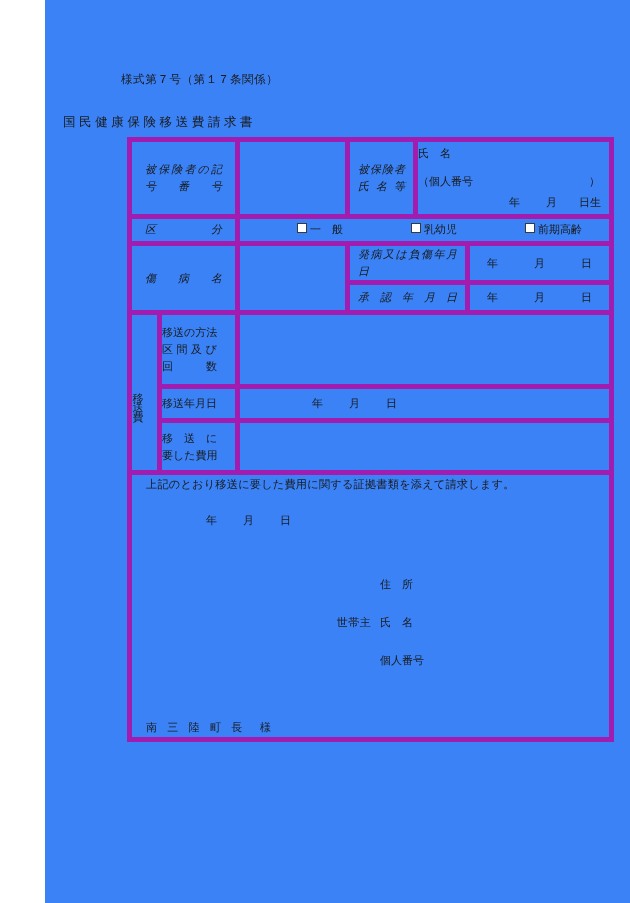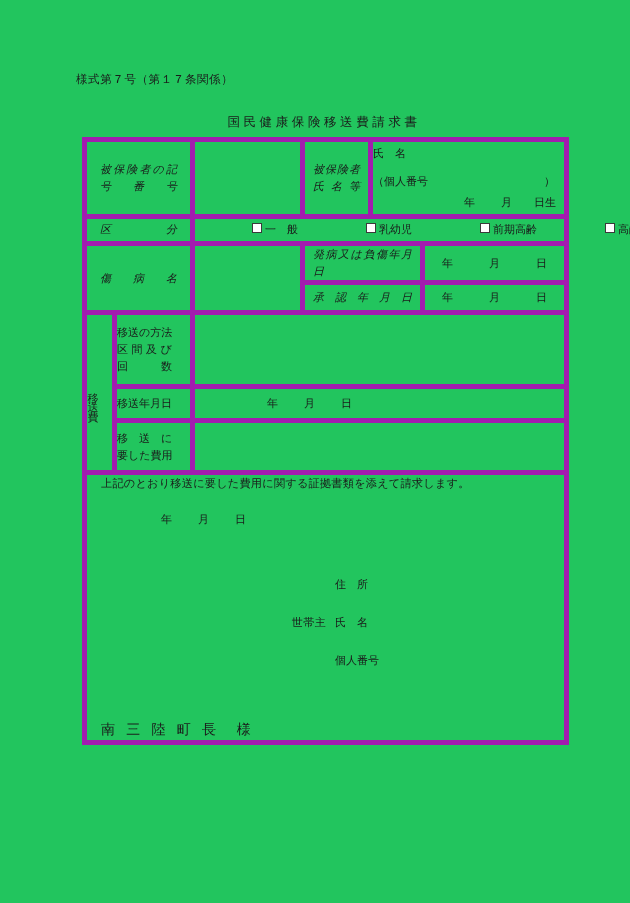--- a/index.html
+++ b/index.html
@@ -12,40 +12,41 @@
     width: 630px;
     height: 903px;
     position: relative;
     font-family: "DejaVu Serif", "Liberation Serif", serif;
     color: #1a1a1a;
     -webkit-font-smoothing: antialiased;
   }
   .page {
     position: absolute;
     inset: 0;
-    background: #22c55e;
+    background: #3b82f6;
+    margin-left: 45px;
   }
 
   
   .form-no {
     position: absolute;
     left: 76px;
     top: 72px;
     font-size: 11.5px;
     letter-spacing: 0.6px;
     white-space: nowrap;
   }
 
   
   .doc-title {
     position: absolute;
     left: 0;
     right: 0;
     top: 114px;
-    text-align: center;
+    text-align: left;
     font-size: 12.5px;
     letter-spacing: 3.6px;
     padding-left: 18px;
     white-space: nowrap;
   }
 
   
   .form-table {
     position: absolute;
     left: 82px;
@@ -183,21 +184,21 @@
   .sig-prefix {
     display: inline-block;
     width: 52px;
     text-align: center;
     letter-spacing: 0.5px;
   }
   .sig-label { letter-spacing: 0; }
   .addressee {
     margin-top: 53px;
     padding-left: 14px;
-    font-size: 14px;
+    font-size: 11px;
     letter-spacing: 3.4px;
     white-space: nowrap;
   }
 </style>
 </head>
 <body>
 
 <div class="page">
 
   <div class="form-no">様式第７号（第１７条関係）</div>

